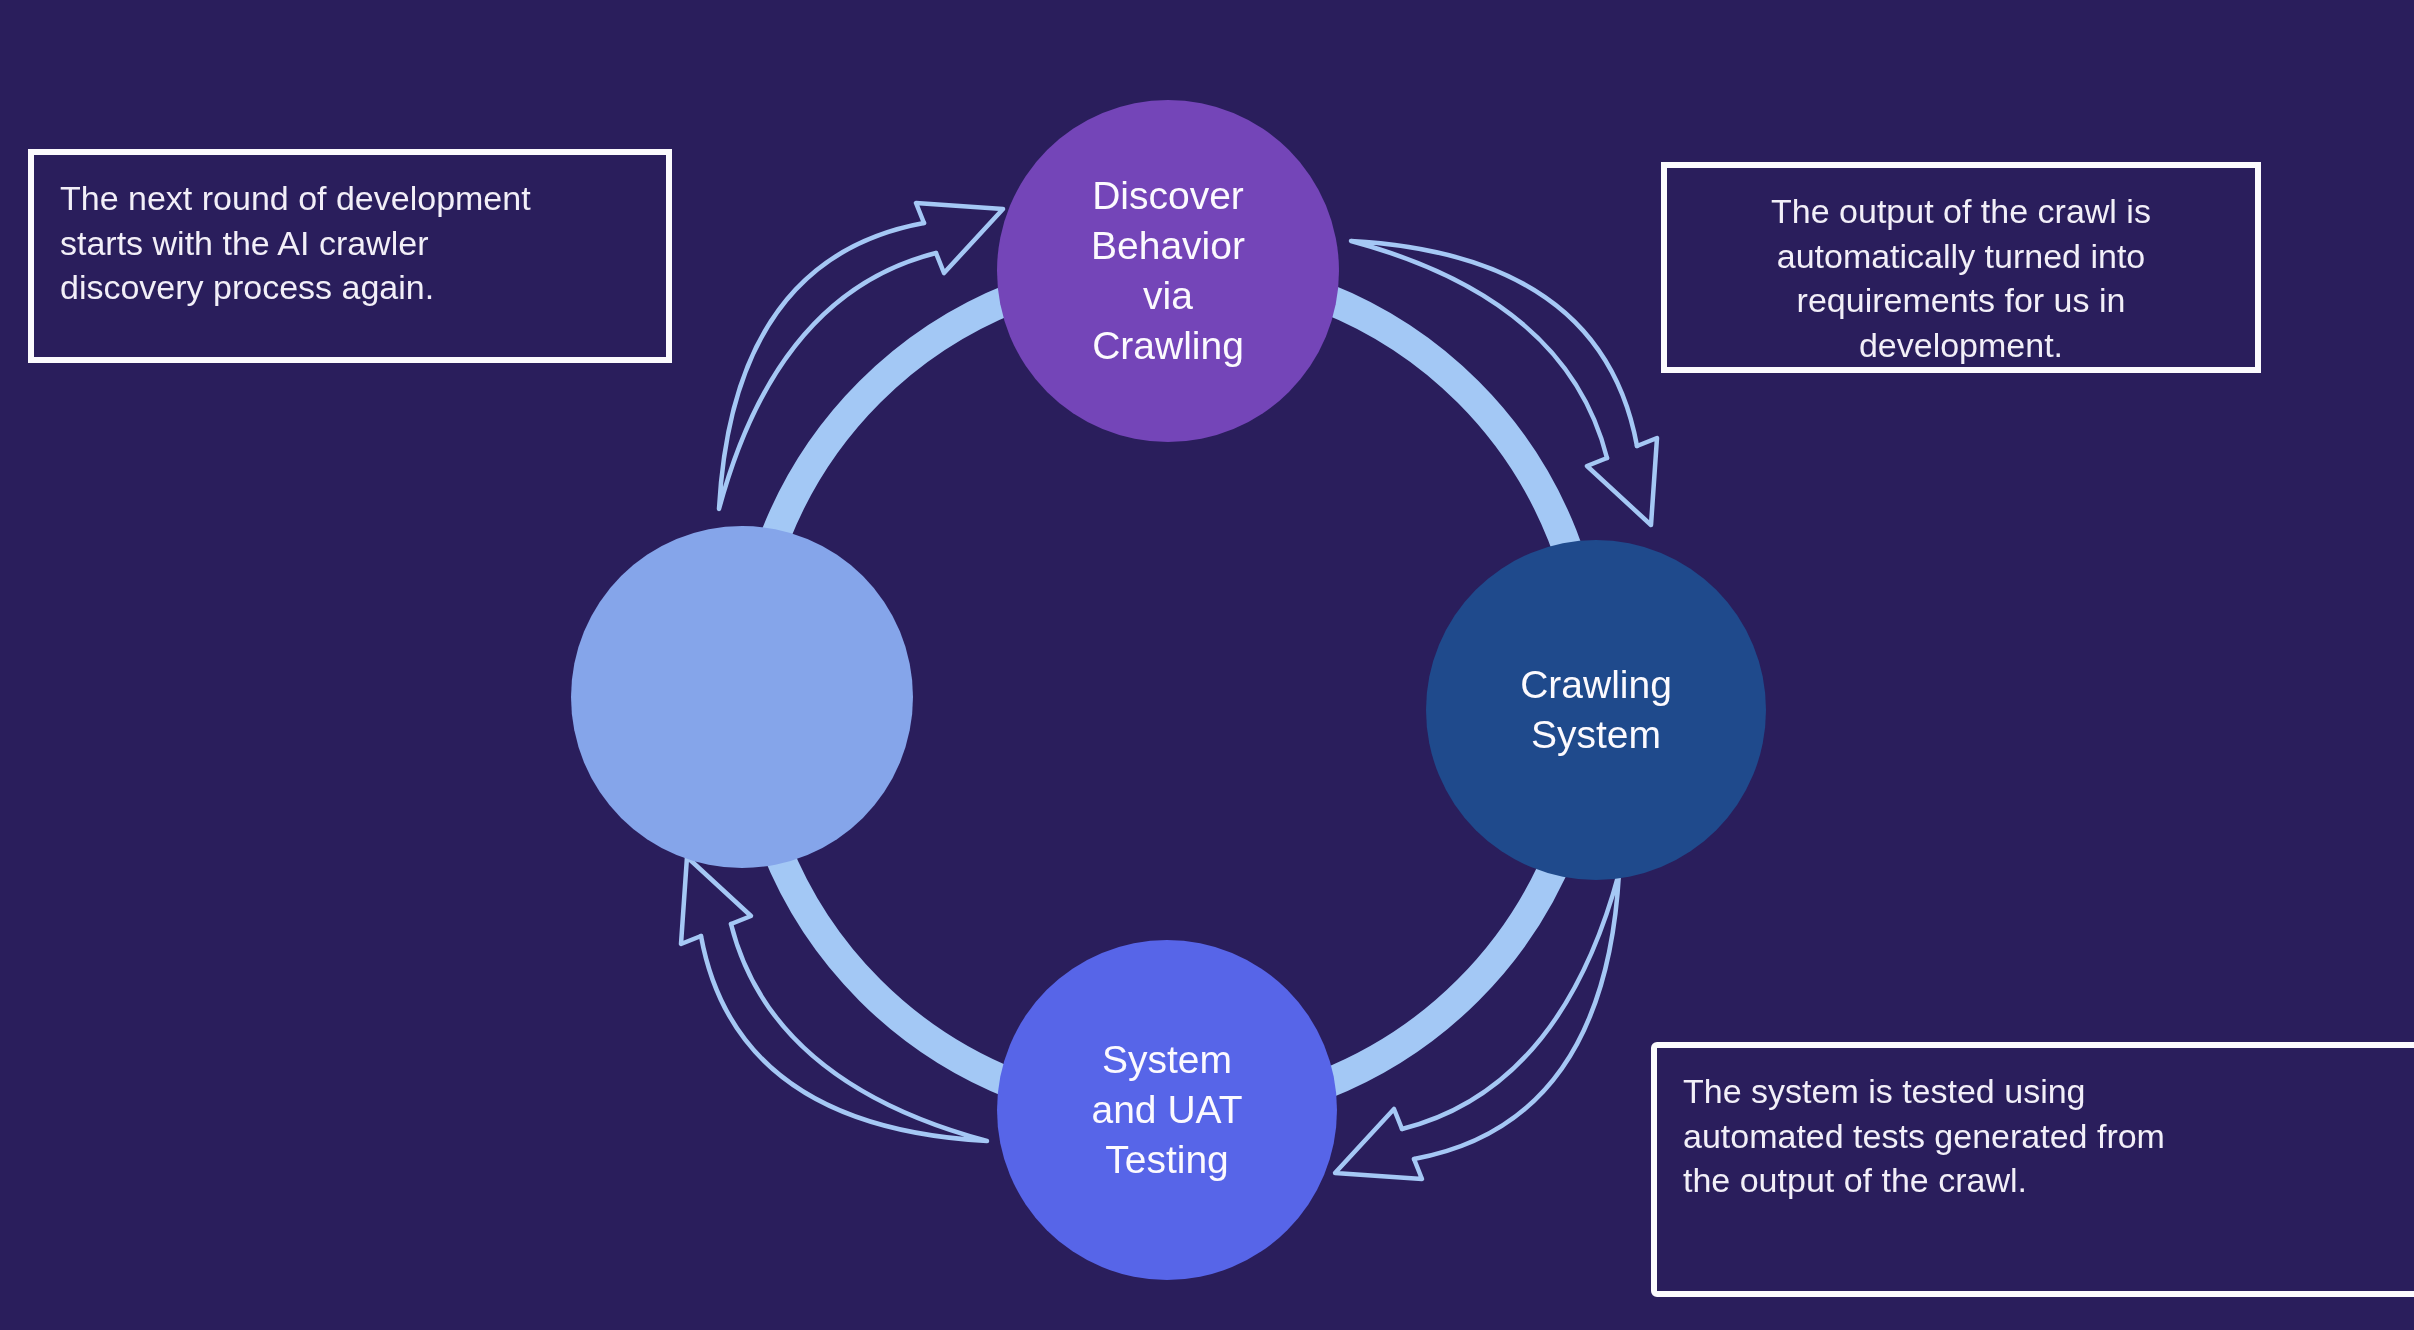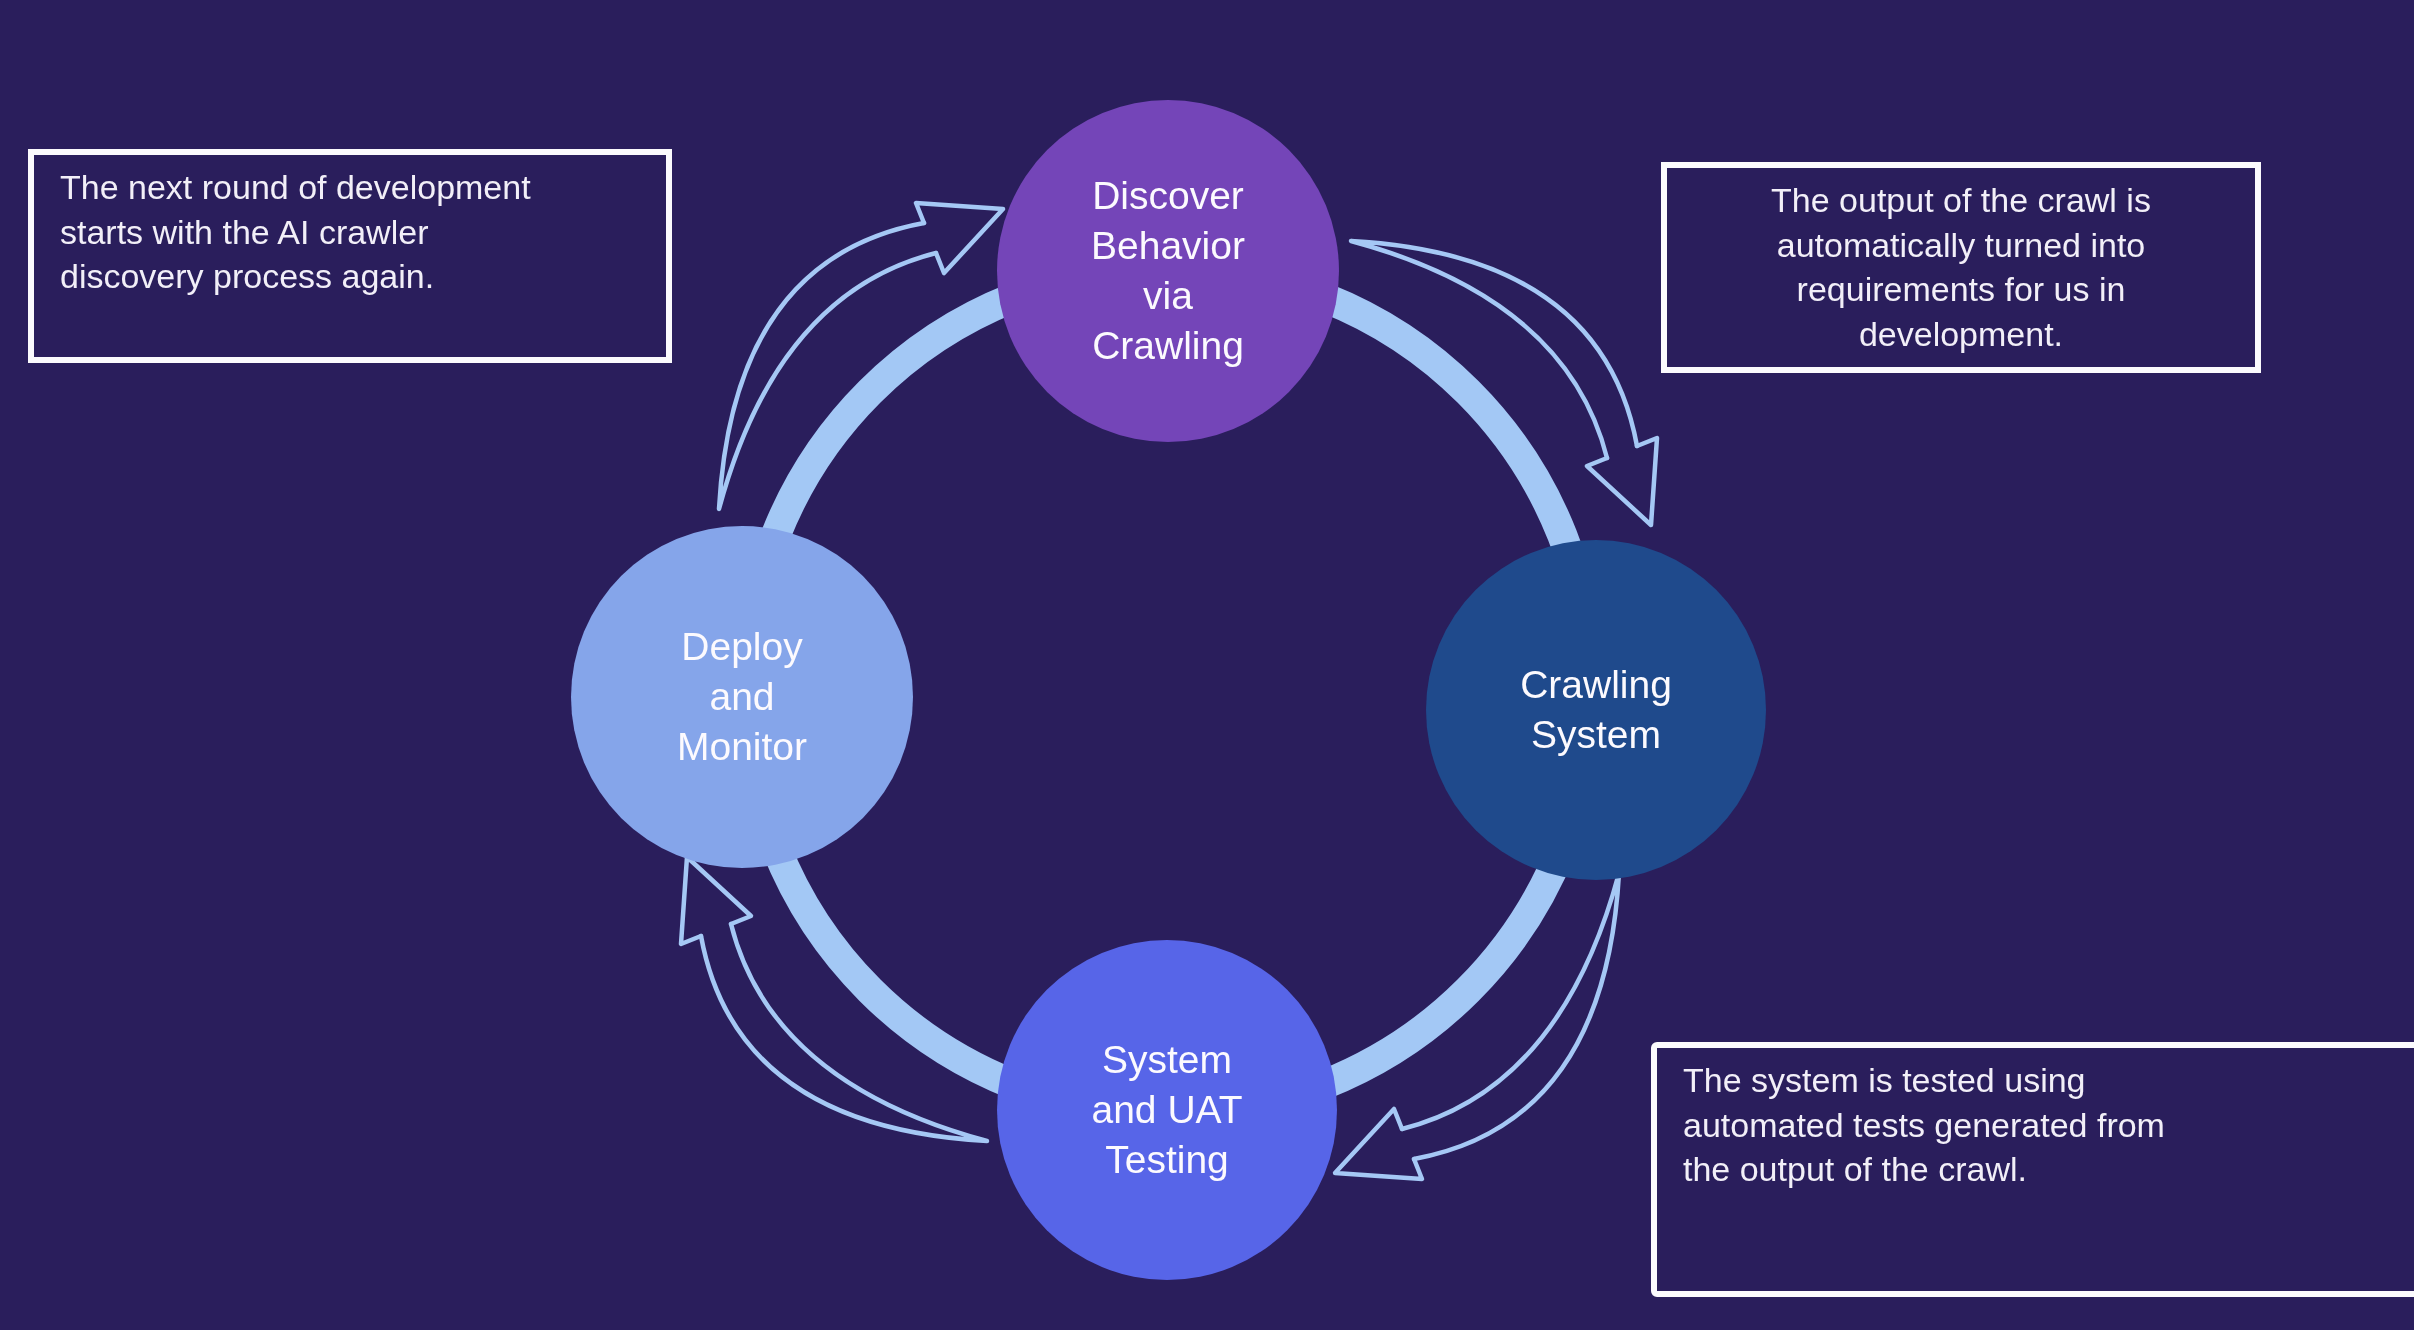--- a/index.html
+++ b/index.html
@@ -42,21 +42,21 @@
   }
   #label-discover { left: 998px;  top: 101px; }
   #label-develop  { left: 1426px; top: 540px; }
   #label-testing  { left: 997px;  top: 940px; }
   #label-deploy   { left: 572px;  top: 527px; }
 
   .note {
     position: absolute;
     box-sizing: border-box;
     border: 6px solid var(--note-border, #FBFAFD);
-    padding: 10px 26px;
+    padding: 21px 26px;
     color: var(--note-text, #F2EFF8);
     font-size: 34px;
     line-height: 44.5px;
   }
   .note p { margin: 0; white-space: pre-line; }
   #note-tl { left: 28px;   top: 149px;  width: 644px; height: 214px; }
   #note-tr { left: 1661px; top: 162px;  width: 600px; height: 211px; text-align: center; }
   #note-bl { left: 28px;   top: 1047px; width: 637px; height: 213px; }
   #note-br { left: 1651px; top: 1042px; width: 839px; height: 255px; border-radius: 6px; }
 </style>
@@ -85,23 +85,20 @@
 
   <div class="node-label" id="label-discover">Discover
 Behavior
 via
 Crawling</div>
   <div class="node-label" id="label-develop">Crawling
 System</div>
   <div class="node-label" id="label-testing">System
 and UAT
 Testing</div>
-  <div class="node-label" id="label-deploy">Deploy
-and
-Monitor</div>
 
   <div class="note" id="note-tl">
     <p>The next round of development
 starts with the AI crawler
 discovery process again.</p>
   </div>
   <div class="note" id="note-tr">
     <p>The output of the crawl is
 automatically turned into
 requirements for us in development.</p>

